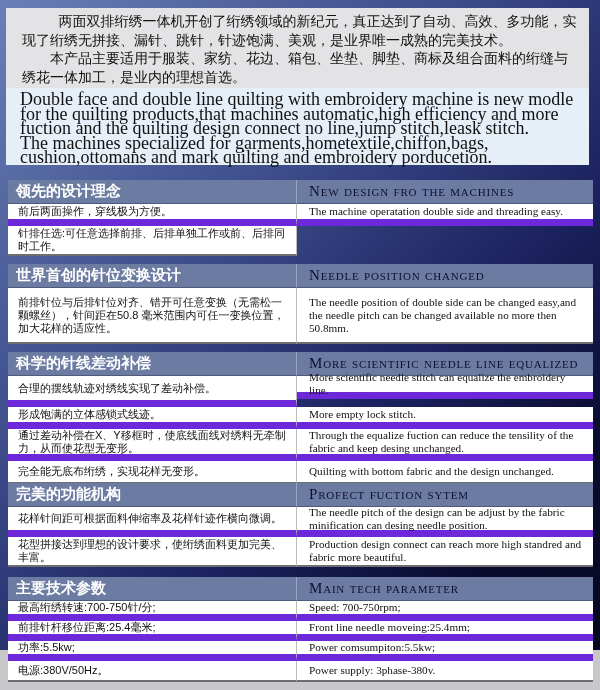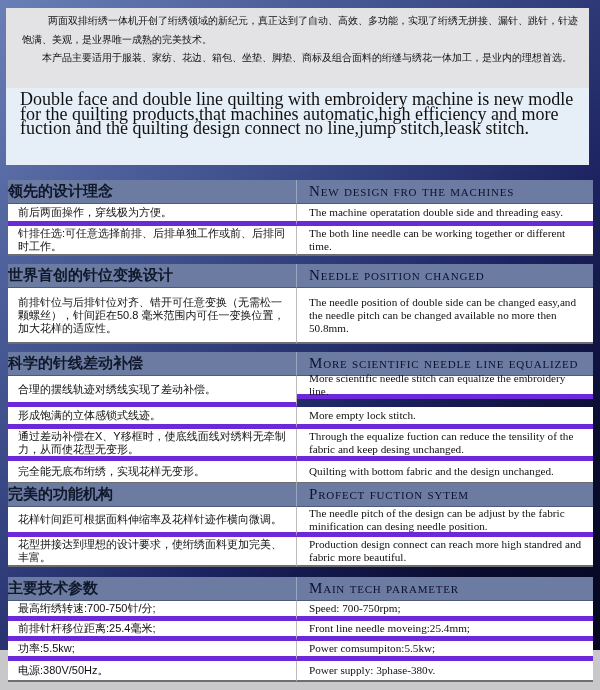--- a/index.html
+++ b/index.html
@@ -10,50 +10,50 @@
     font-family: "Liberation Sans", "DejaVu Sans", sans-serif;
   }
   .bottom-fade {
     position: absolute; left: 0; right: 0; top: 650px; bottom: 0;
     background: #c8c8ca;
   }
   .intro-cn {
     position: absolute; left: 6px; top: 8px; width: 583px; height: 80px;
     background: #e3e3e5;
     padding: 4px 8px 8px 16px;
-    font-size: 10px; line-height: 18.5px; color: #111;
+    font-size: 14px; line-height: 18.5px; color: #111;
   }
   .intro-cn p { text-indent: 2em; }
   .intro-cn p.first { text-indent: 2.6em; }
   .intro-en {
     position: absolute; left: 6px; top: 88px; width: 583px; height: 77px;
     background: #e6eff8;
     padding: 4px 8px 0 14px;
     font-family: "Liberation Serif", "DejaVu Serif", serif;
     font-size: 18px; line-height: 14.5px; color: #111;
   }
   .section {
     position: absolute; left: 8px; width: 585px;
     display: grid; grid-template-columns: 289px 296px;
   }
   .sec-head {
     height: 24px; background: #6c7ba1;
     display: flex; align-items: center;
     border-bottom: 1px solid #4f5a7a;
   }
-  .sec-head.cn { font-size: 15px; font-weight: bold; color: #0f172a; border-right: 1px solid #9aa5c2; text-align: right; }
+  .sec-head.cn { padding-left: 8px; font-size: 15px; font-weight: bold; color: #ffffff; border-right: 1px solid #9aa5c2; text-align: right; }
   .sec-head.en {
     padding-left: 12px;
     font-family: "Liberation Serif", "DejaVu Serif", serif;
     font-variant: small-caps; letter-spacing: 0.8px;
     font-size: 15px; color: #0d1130;
   }
   .cell {
     background: #ffffff;
-    border-bottom: 5px solid #6d28d9;
+    border-bottom: 7px solid #6d28d9;
     display: flex; align-items: center;
     font-size: 11px; line-height: 13px; color: #111;
     padding: 2px 6px 2px 10px;
   }
   .cell.cn { border-right: 1px solid #bcbcbc; padding-left: 10px; }
   .cell.en {
     font-family: "Liberation Serif", "DejaVu Serif", serif;
     font-size: 11.2px; line-height: 13px; padding-left: 12px;
   }
   .cell.last { border-bottom: 2px solid #6e6e72; }
@@ -63,29 +63,29 @@
 
 <div class="bottom-fade"></div>
 
 <div class="intro-cn">
   <p class="first">两面双排绗绣一体机开创了绗绣领域的新纪元，真正达到了自动、高效、多功能，实现了绗绣无拼接、漏针、跳针，针迹饱满、美观，是业界唯一成熟的完美技术。</p>
   <p>本产品主要适用于服装、家纺、花边、箱包、坐垫、脚垫、商标及组合面料的绗缝与绣花一体加工，是业内的理想首选。</p>
 </div>
 
 <div class="intro-en">
   <p>Double face and double line quilting with embroidery machine is new modle for the quilting products,that machines automatic,high efficiency and more fuction and the quilting design connect no line,jump stitch,leask stitch.</p>
+  <p>The machines specialized for garments,hometextile,chiffon,bags, cushion,ottomans and mark quilting and embroidery porducetion.</p>
 </div>
 
 <div class="section" style="top:180px;">
   <div class="sec-head cn">领先的设计理念</div>
   <div class="sec-head en">New design fro the machines</div>
   <div class="cell cn" style="height:22px">前后两面操作，穿线极为方便。</div>
   <div class="cell en" style="height:22px">The machine operatation double side and threading easy.</div>
   <div class="cell cn last" style="height:30px">针排任选:可任意选择前排、后排单独工作或前、后排同时工作。</div>
-  <div class="cell en last" style="height:30px">The both line needle can be working together or different time.</div>
 </div>
 
 <div class="section" style="top:264px;">
   <div class="sec-head cn">世界首创的针位变换设计</div>
   <div class="sec-head en">Needle position changed</div>
   <div class="cell cn last" style="height:56px">前排针位与后排针位对齐、错开可任意变换（无需松一颗螺丝），针间距在50.8 毫米范围内可任一变换位置，加大花样的适应性。</div>
   <div class="cell en last" style="height:56px">The needle position of double side can be changed easy,and the needle pitch can be changed available no more then 50.8mm.</div>
 </div>
 
 <div class="section" style="top:352px;">

